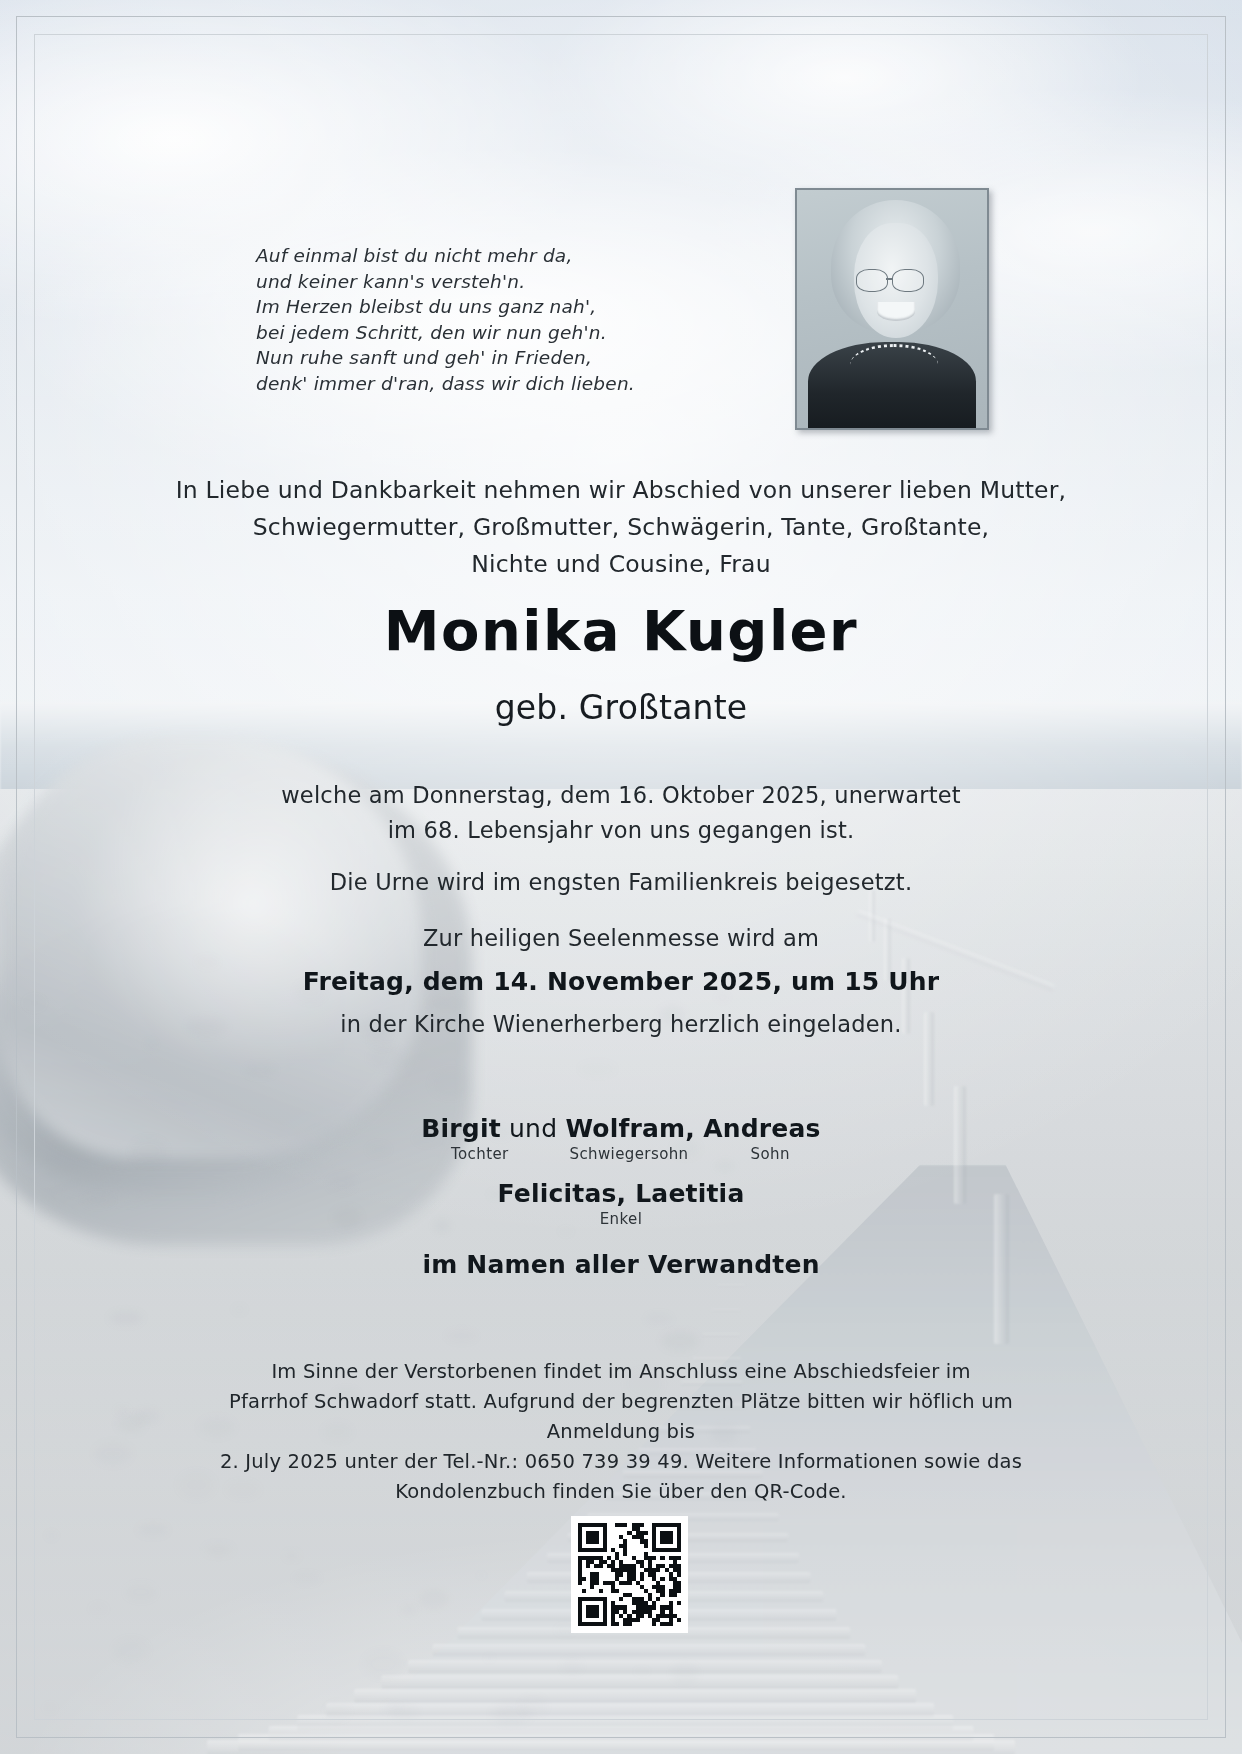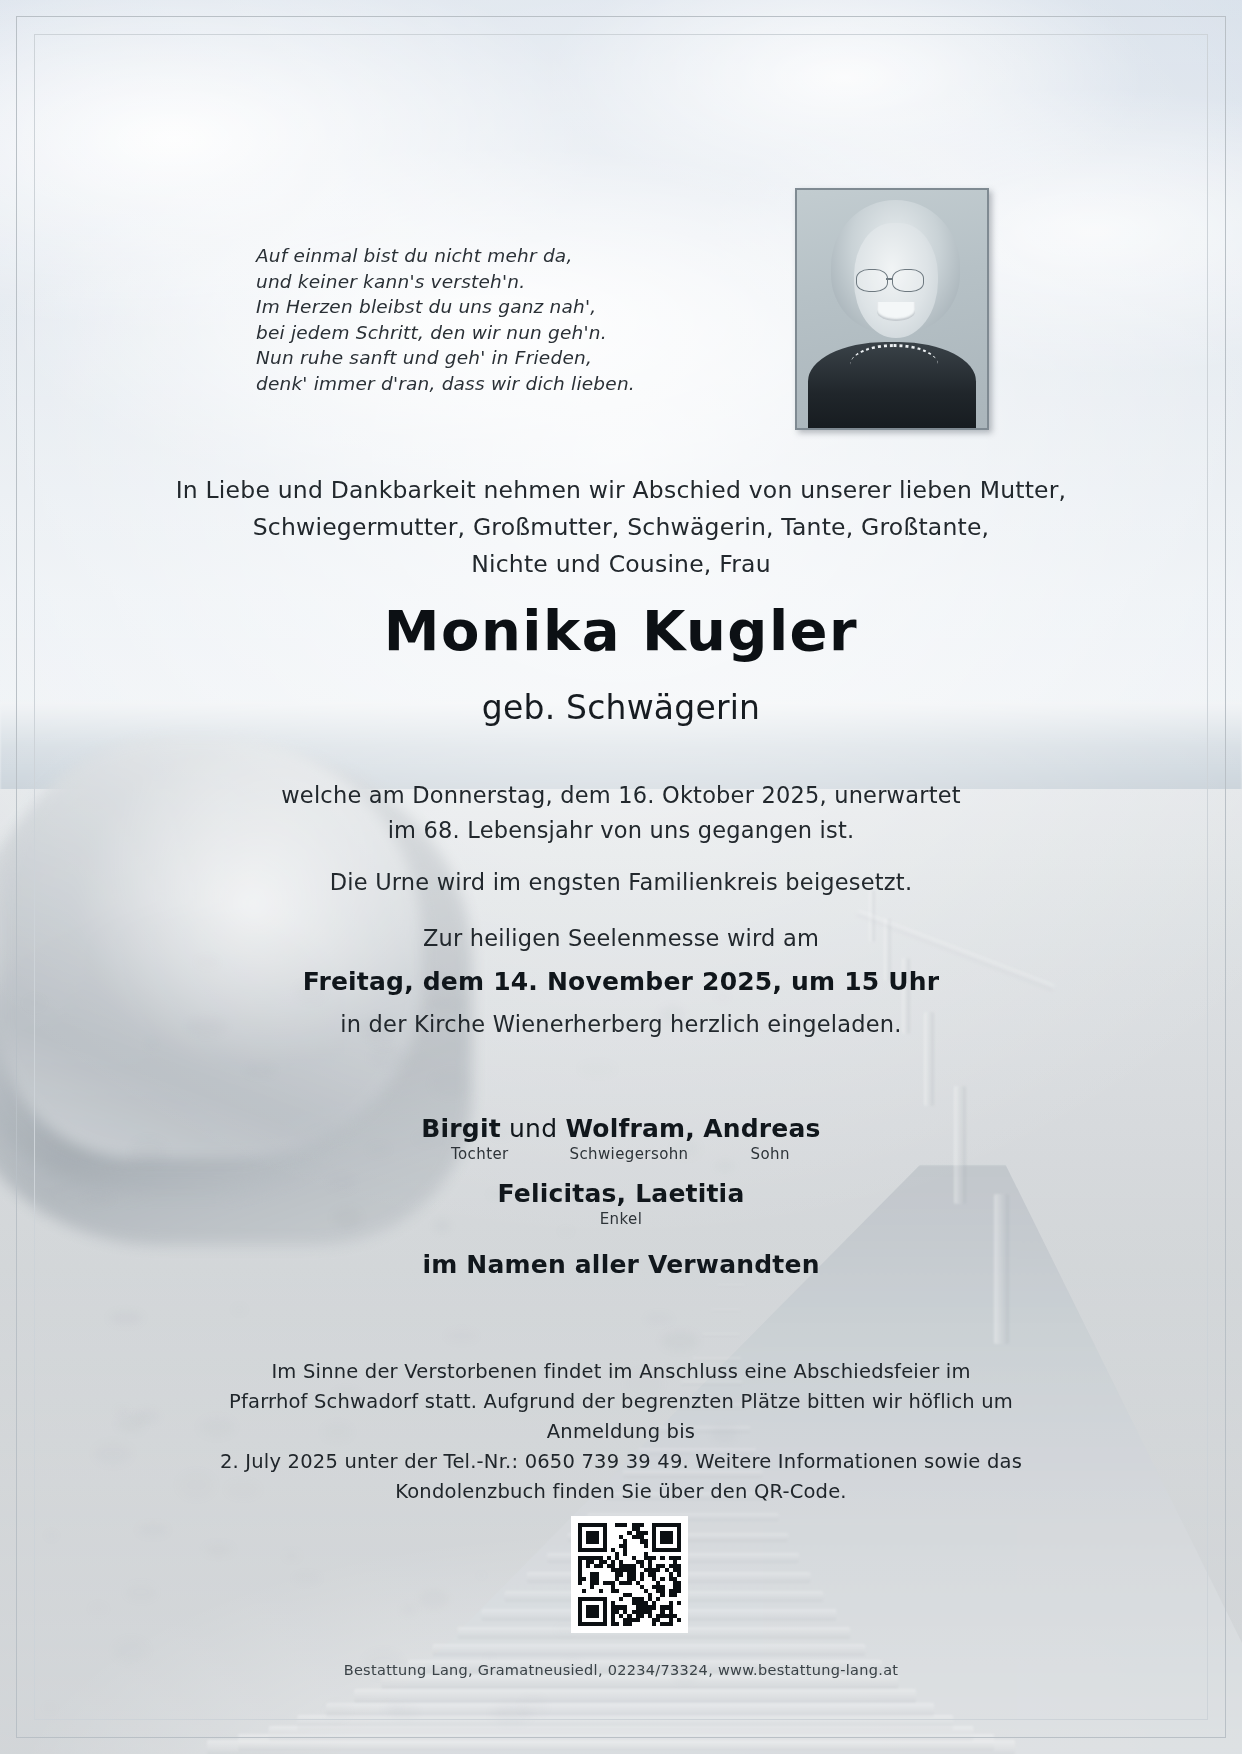--- a/index.html
+++ b/index.html
@@ -434,21 +434,21 @@
       <div class="p-body"></div>
       <div class="p-pearls"></div>
     </div>
 
     <div class="blk name script">Monika Kugler</div>
 
     <div class="blk intro script" style="white-space: pre-line;">In Liebe und Dankbarkeit nehmen wir Abschied von unserer lieben Mutter,
 Schwiegermutter, Großmutter, Schwägerin, Tante, Großtante,
 Nichte und Cousine, Frau</div>
 
-    <div class="blk maiden script">geb. Schwägerin</div>
+    <div class="blk maiden script">geb. Großtante</div>
 
     <div class="blk death script" style="white-space: pre-line;">welche am Donnerstag, dem 16. Oktober 2025, unerwartet
 im 68. Lebensjahr von uns gegangen ist.</div>
 
     <div class="blk mass-intro script">Zur heiligen Seelenmesse wird am</div>
 
     <div class="blk urn script">Die Urne wird im engsten Familienkreis beigesetzt.</div>
 
     <div class="blk mass-date script">Freitag, dem 14. November 2025, um 15 Uhr</div>
 
@@ -1099,16 +1099,15 @@
           <i></i>
           <i style="background: rgb(255, 255, 255);"></i>
           <i></i>
           <i></i>
           <i></i>
           <i style="background: rgb(255, 255, 255);"></i>
           <i style="background: rgb(255, 255, 255);"></i>
         </div>
     </div>
 
-    <div class="blk footer script">Bestattung Lang, Gramatneusiedl, 02234/73324, www.bestattung-lang.at</div>
 
   </div>
 </div>
 
 </body></html>

